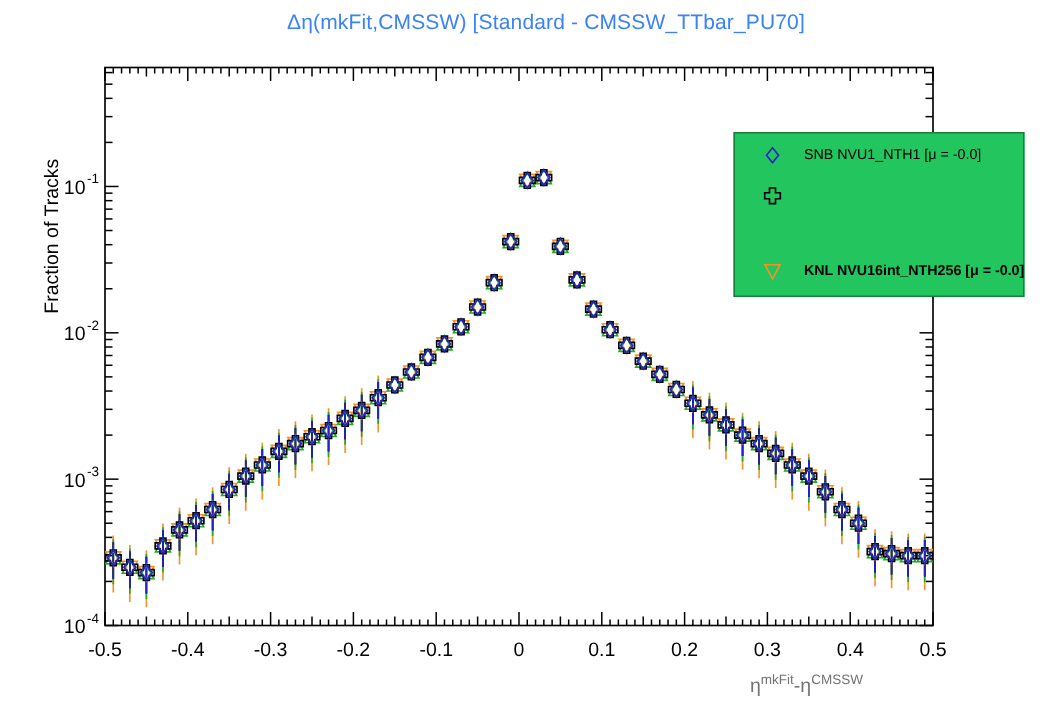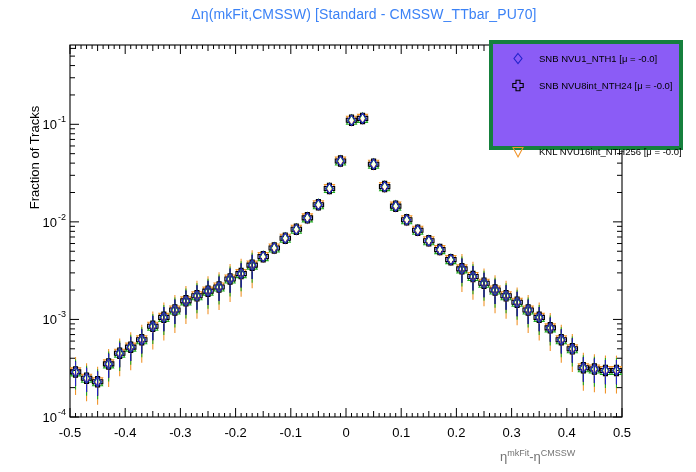--- a/index.html
+++ b/index.html
@@ -9,21 +9,21 @@
   #title{position:absolute;left:16px;top:6px;width:696px;text-align:center;
          font-size:14px;color:#3b82f6;letter-spacing:.1px;white-space:nowrap;}
   #ylabel{position:absolute;left:-76px;top:150px;width:220px;text-align:center;
           font-size:13px;color:#000;transform:rotate(-90deg);transform-origin:center;}
   #xlabel{position:absolute;left:500px;top:448px;font-size:13px;color:#737373;white-space:nowrap;}
   .sup{font-size:9px;vertical-align:super;}
   svg{position:absolute;left:0;top:0;}
   .xtl{font-size:13px;fill:#000;text-anchor:middle;font-family:"Liberation Sans",sans-serif;}
   .ytl{font-size:13px;fill:#000;text-anchor:end;font-family:"Liberation Sans",sans-serif;}
   .ytlsup{font-size:9px;fill:#000;font-family:"Liberation Sans",sans-serif;}
-  #legend{position:absolute;border:4px solid #15803d;background:#8b5cf6;box-sizing:border-box;}
+  #legend{position:absolute;border:1px solid #15803d;background:#22c55e;box-sizing:border-box;margin-top:48px;}
   .legrow{position:absolute;left:0;width:100%;height:27px;}
   .legmk{position:absolute;left:8px;top:0;width:34px;height:27px;}
   .legtx{position:absolute;left:46px;top:0;height:27px;line-height:27px;
          font-size:9.5px;color:#000;white-space:nowrap;}
 </style>
 </head>
 <body>
 
 <div id="root">
 
@@ -693,23 +693,22 @@
         <div class="legtx">SNB NVU1_NTH1 [μ = -0.0]</div>
       </div>
       <div class="legrow" style="top: 28px;">
         <div class="legmk">
           <svg width="34" height="27">
             <g>
               <polygon points="15,8.3 19,8.3 19,11.5 22.2,11.5 22.2,15.5 19,15.5 19,18.7 15,18.7 15,15.5 11.8,15.5 11.8,11.5 15,11.5" fill="none" stroke="#000000" stroke-width="1.1"></polygon>
             </g>
           </svg>
         </div>
-        <div class="legtx">SNB NVU8int_NTH24 [μ = -0.0]</div>
       </div>
-      <div class="legrow" style="top: 94px;">
+      <div class="legrow" style="top: 78px; font-weight: bold;">
         <div class="legmk">
           <svg width="34" height="27">
             <g>
               <polygon points="17,18.9 22,9.5 12,9.5" fill="none" stroke="#f0942a" stroke-width="1.1"></polygon>
             </g>
           </svg>
         </div>
         <div class="legtx">KNL NVU16int_NTH256 [μ = -0.0]</div>
       </div>
     </div>

